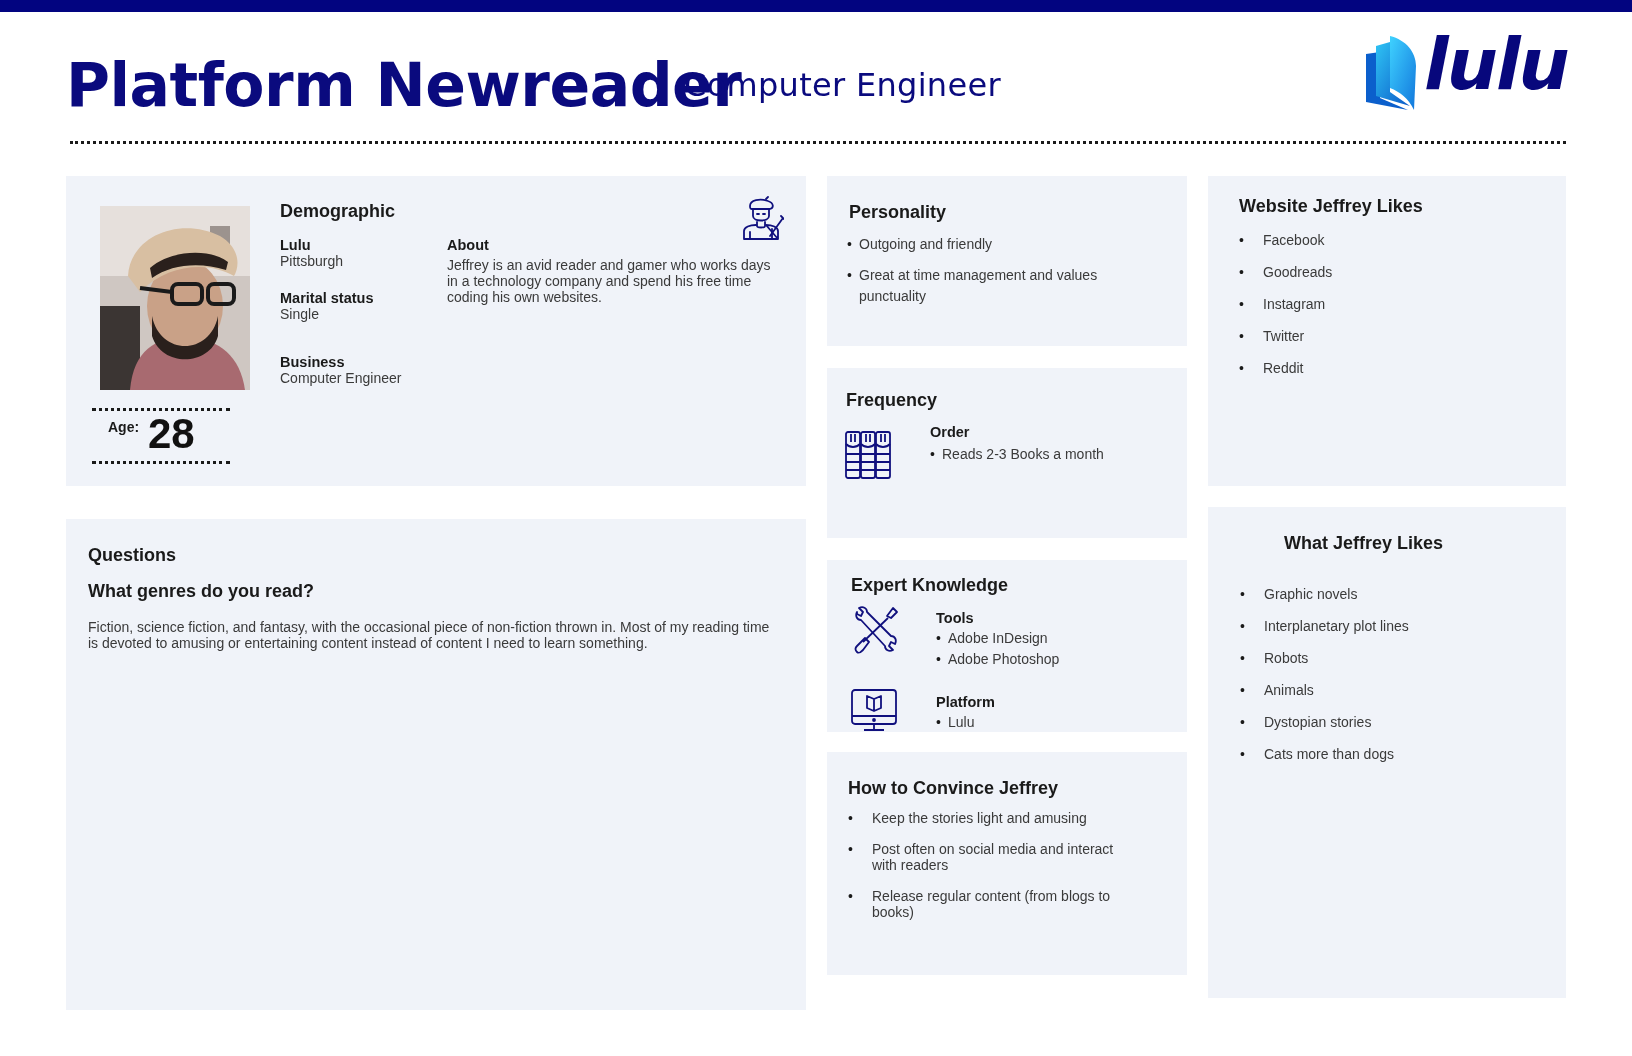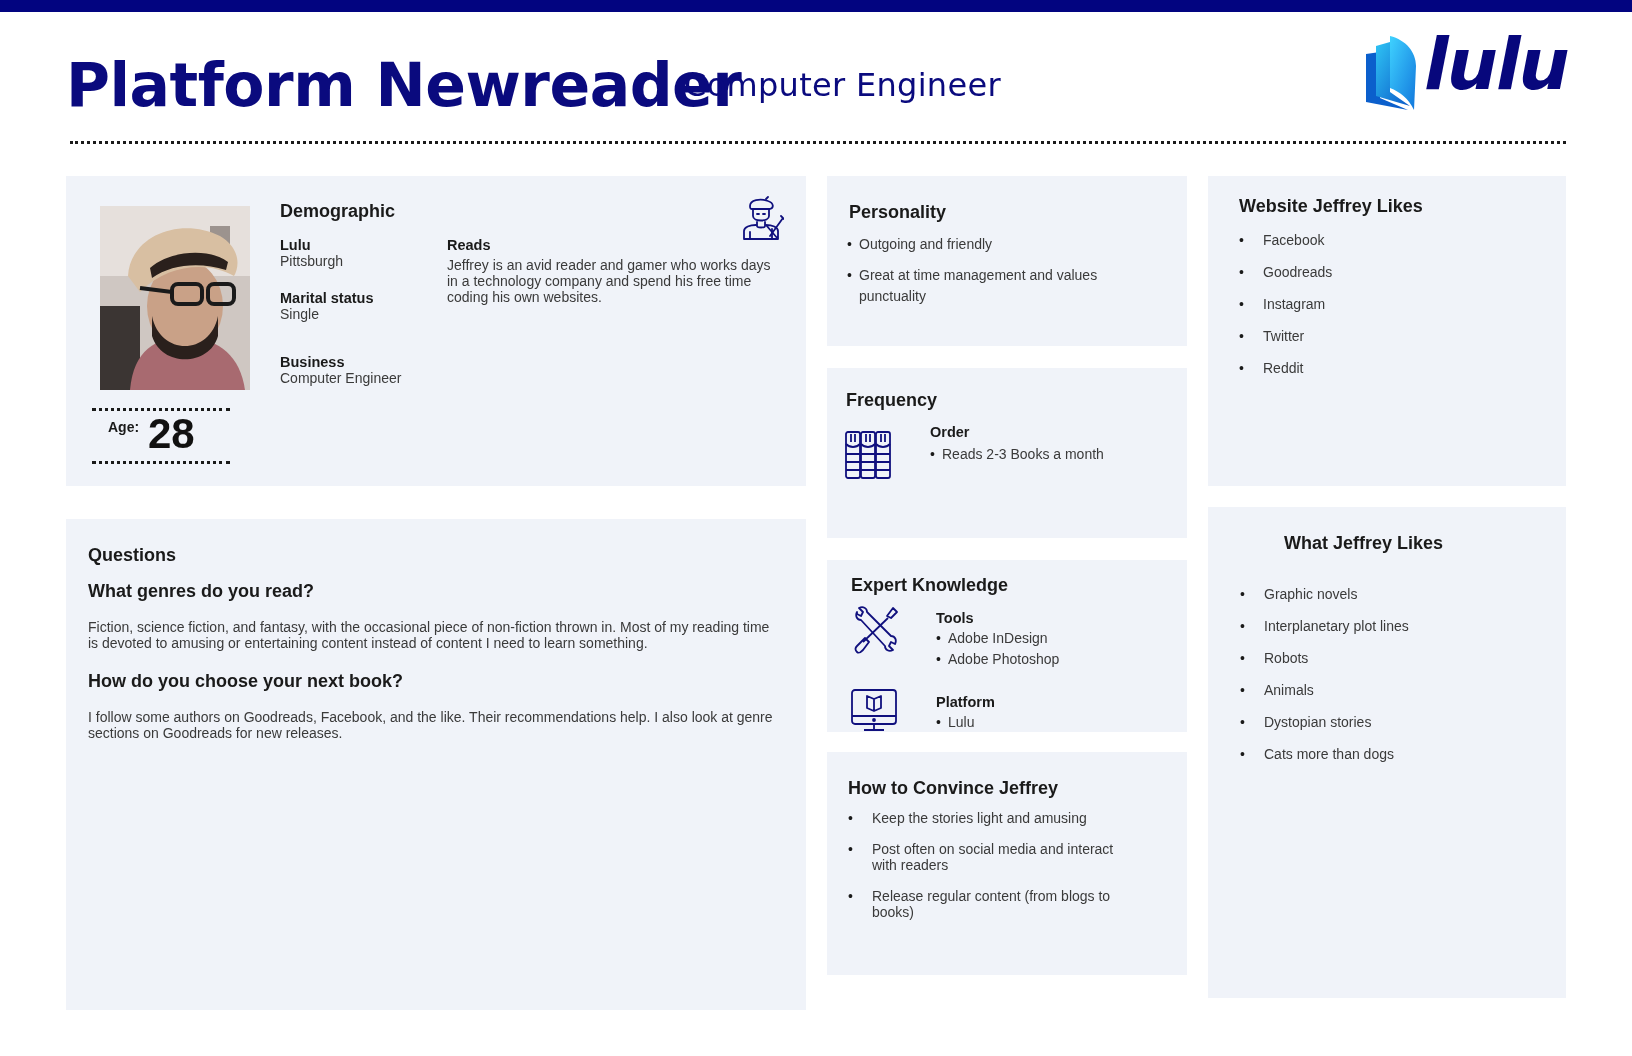--- a/index.html
+++ b/index.html
@@ -146,21 +146,21 @@
   <div class="demo-field" style="top:114px;">
     <div class="label">Marital status</div>
     <div class="value">Single</div>
   </div>
   <div class="demo-field" style="top:178px;">
     <div class="label">Business</div>
     <div class="value">Computer Engineer</div>
   </div>
 
   <div class="about">
-    <div class="label">Reads</div>
+    <div class="label">About</div>
     <div class="value">Jeffrey is an avid reader and gamer who works  days in a technology company and spend his free time coding his own websites.</div>
   </div>
 
   <svg class="artist-icon" viewBox="0 0 44 44" fill="none" stroke="#10107e" stroke-width="1.8" stroke-linecap="round" stroke-linejoin="round">
     <path d="M10 10 C10 4 20 2 28 5 C34 7 34 12 30 13 L12 13 C10 13 10 12 10 10 Z"></path>
     <path d="M26 3 L28 1"></path>
     <path d="M13 13 L13 20 C13 26 29 26 29 20 L29 13"></path>
     <path d="M17 18 L19 18 M23 18 L25 18"></path>
     <path d="M17 26 L17 30 C17 32 25 32 25 30 L25 26"></path>
     <path d="M4 43 L4 35 C4 31 10 29 16 29 M26 29 C32 29 38 31 38 35 L38 43 Z M4 43 L38 43"></path>
@@ -244,24 +244,20 @@
     <li>Reddit</li>
   </ul>
 </section>
 
 <section class="panel p-q">
   <div class="h-title">Questions</div>
   <div class="q-block" style="top:62px;">
     <div class="label">What genres do you read?</div>
     <div class="value">Fiction, science fiction, and fantasy, with the occasional piece of non-fiction thrown in. Most of my reading time is devoted to amusing or entertaining content instead of content I need to learn something.</div>
   </div>
-  <div class="q-block" style="top:152px;">
-    <div class="label">How do you choose your next book?</div>
-    <div class="value">I  follow some authors on Goodreads, Facebook, and the like. Their recommendations help. I also look at genre sections on Goodreads for new releases.</div>
-  </div>
 </section>
 
 <section class="panel p-likes">
   <div class="h-title">What Jeffrey Likes</div>
   <ul class="bul-list likes-list">
     <li>Graphic novels</li>
     <li>Interplanetary plot lines</li>
     <li>Robots</li>
     <li>Animals</li>
     <li>Dystopian stories</li>

